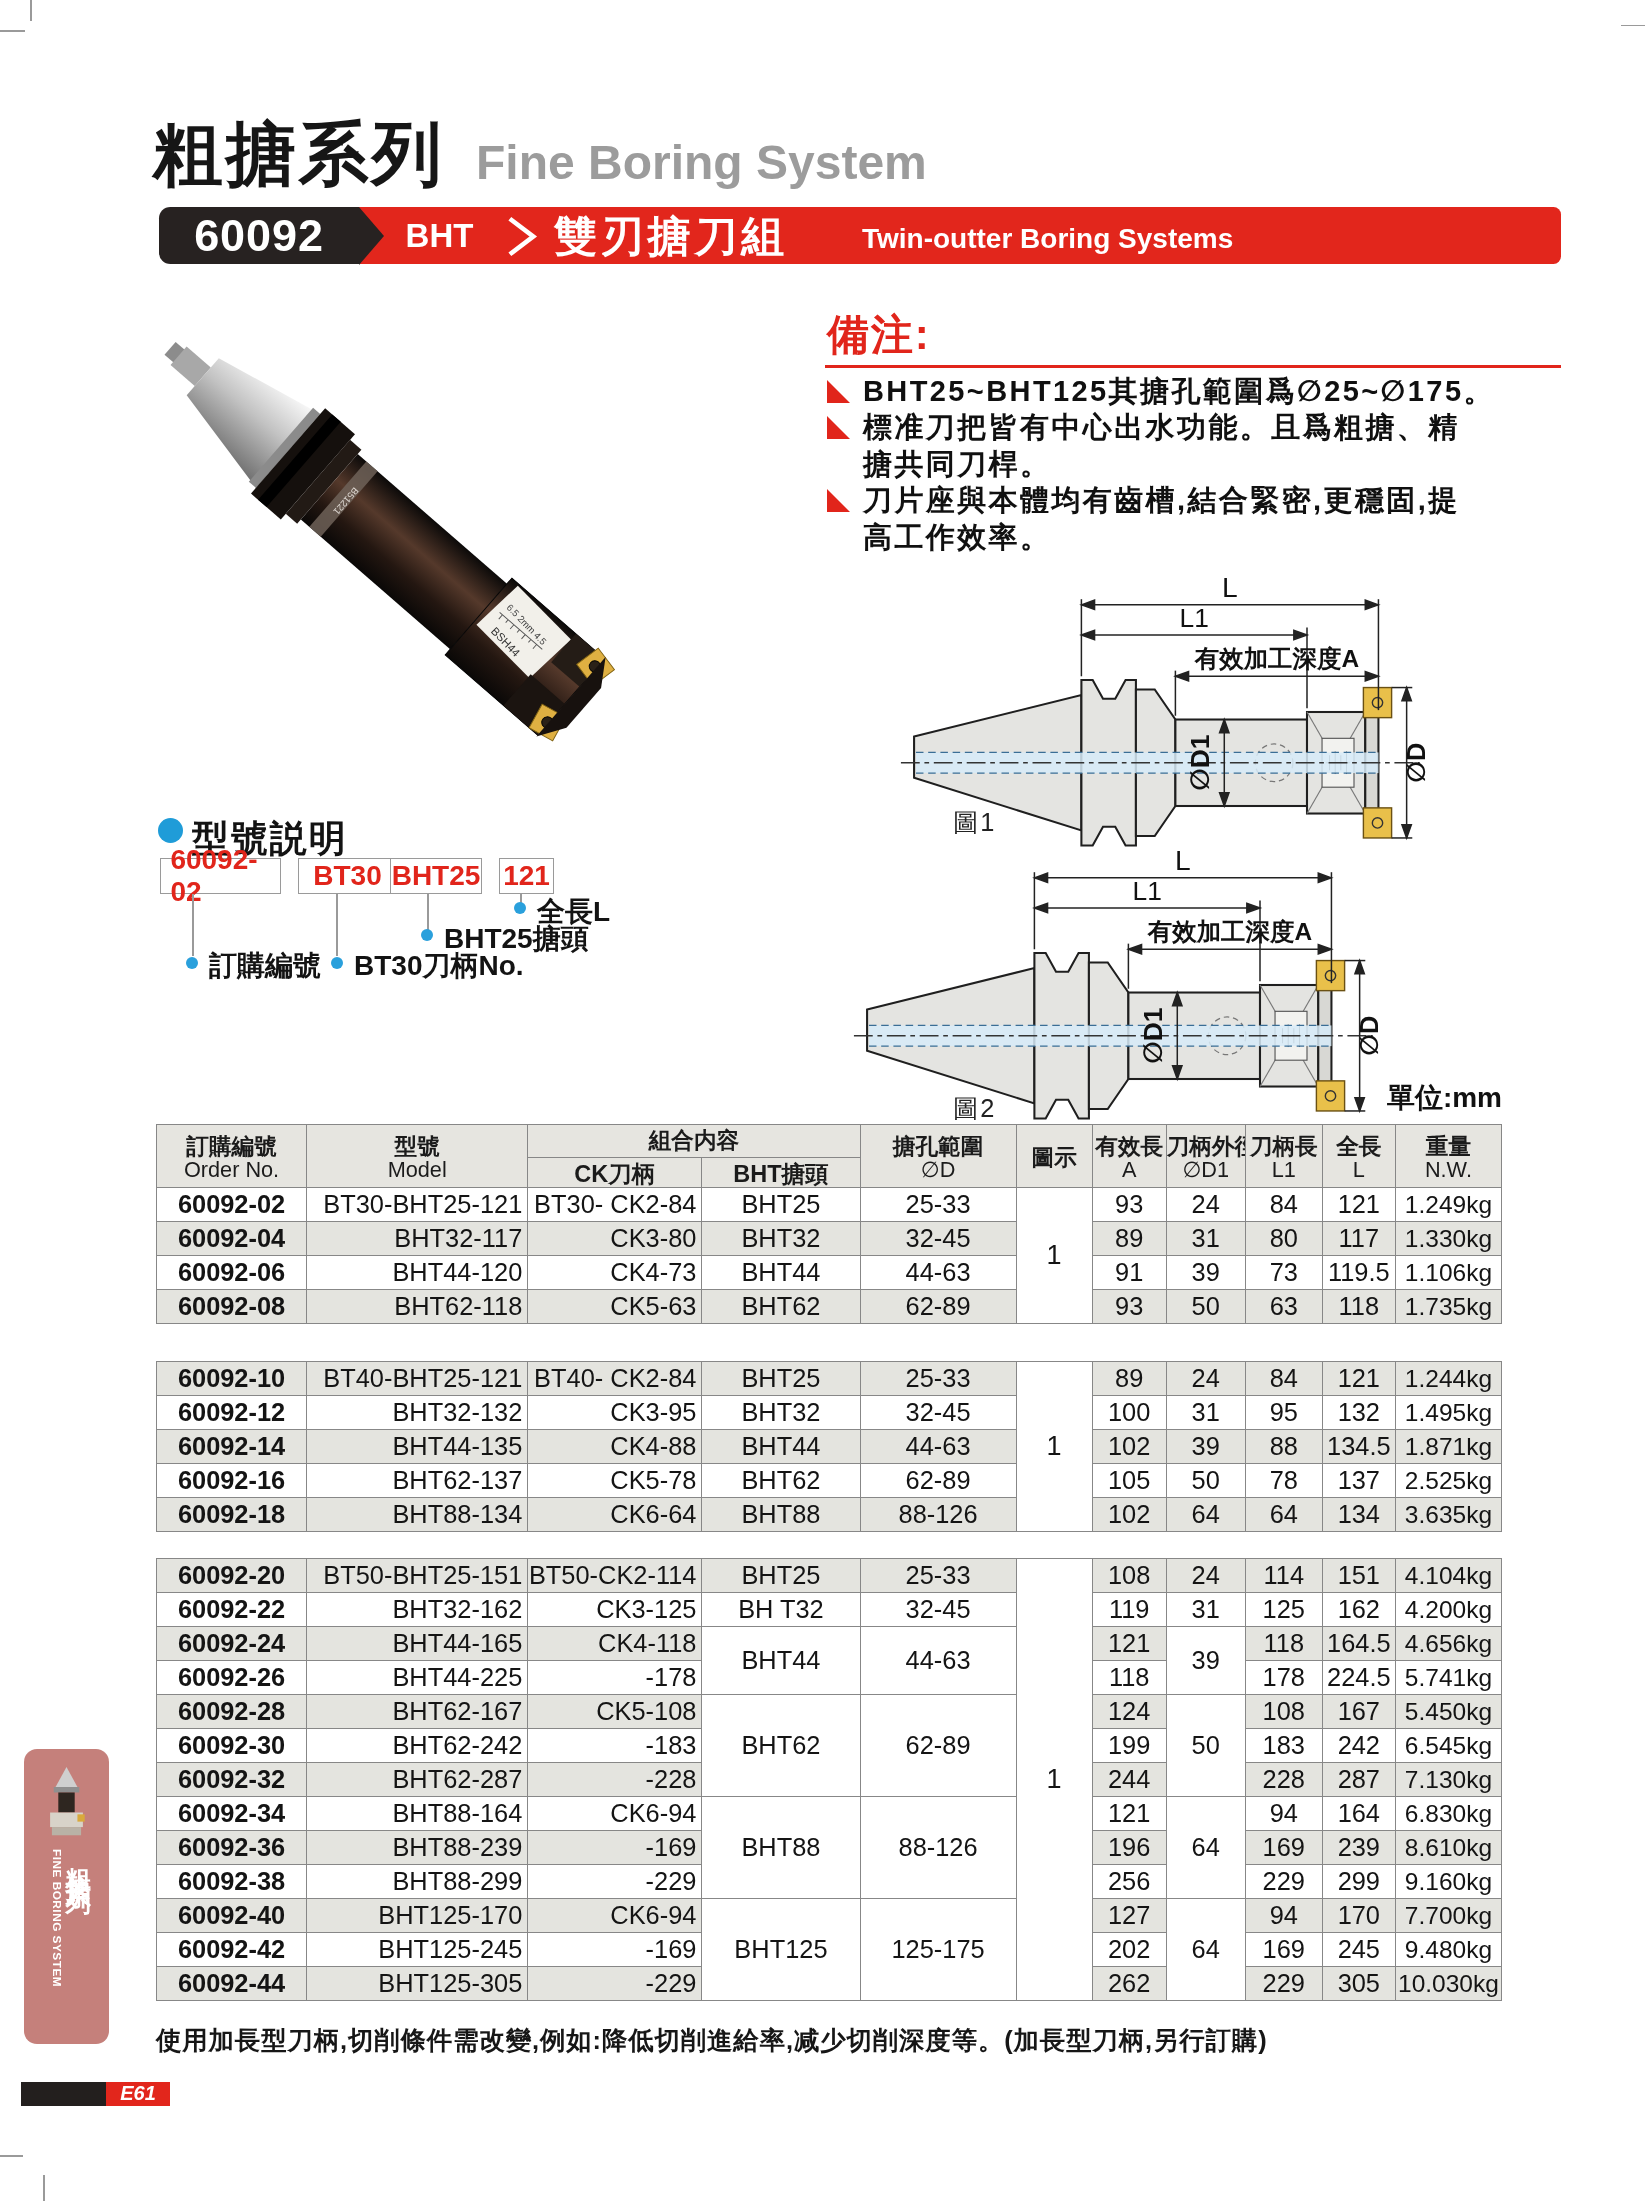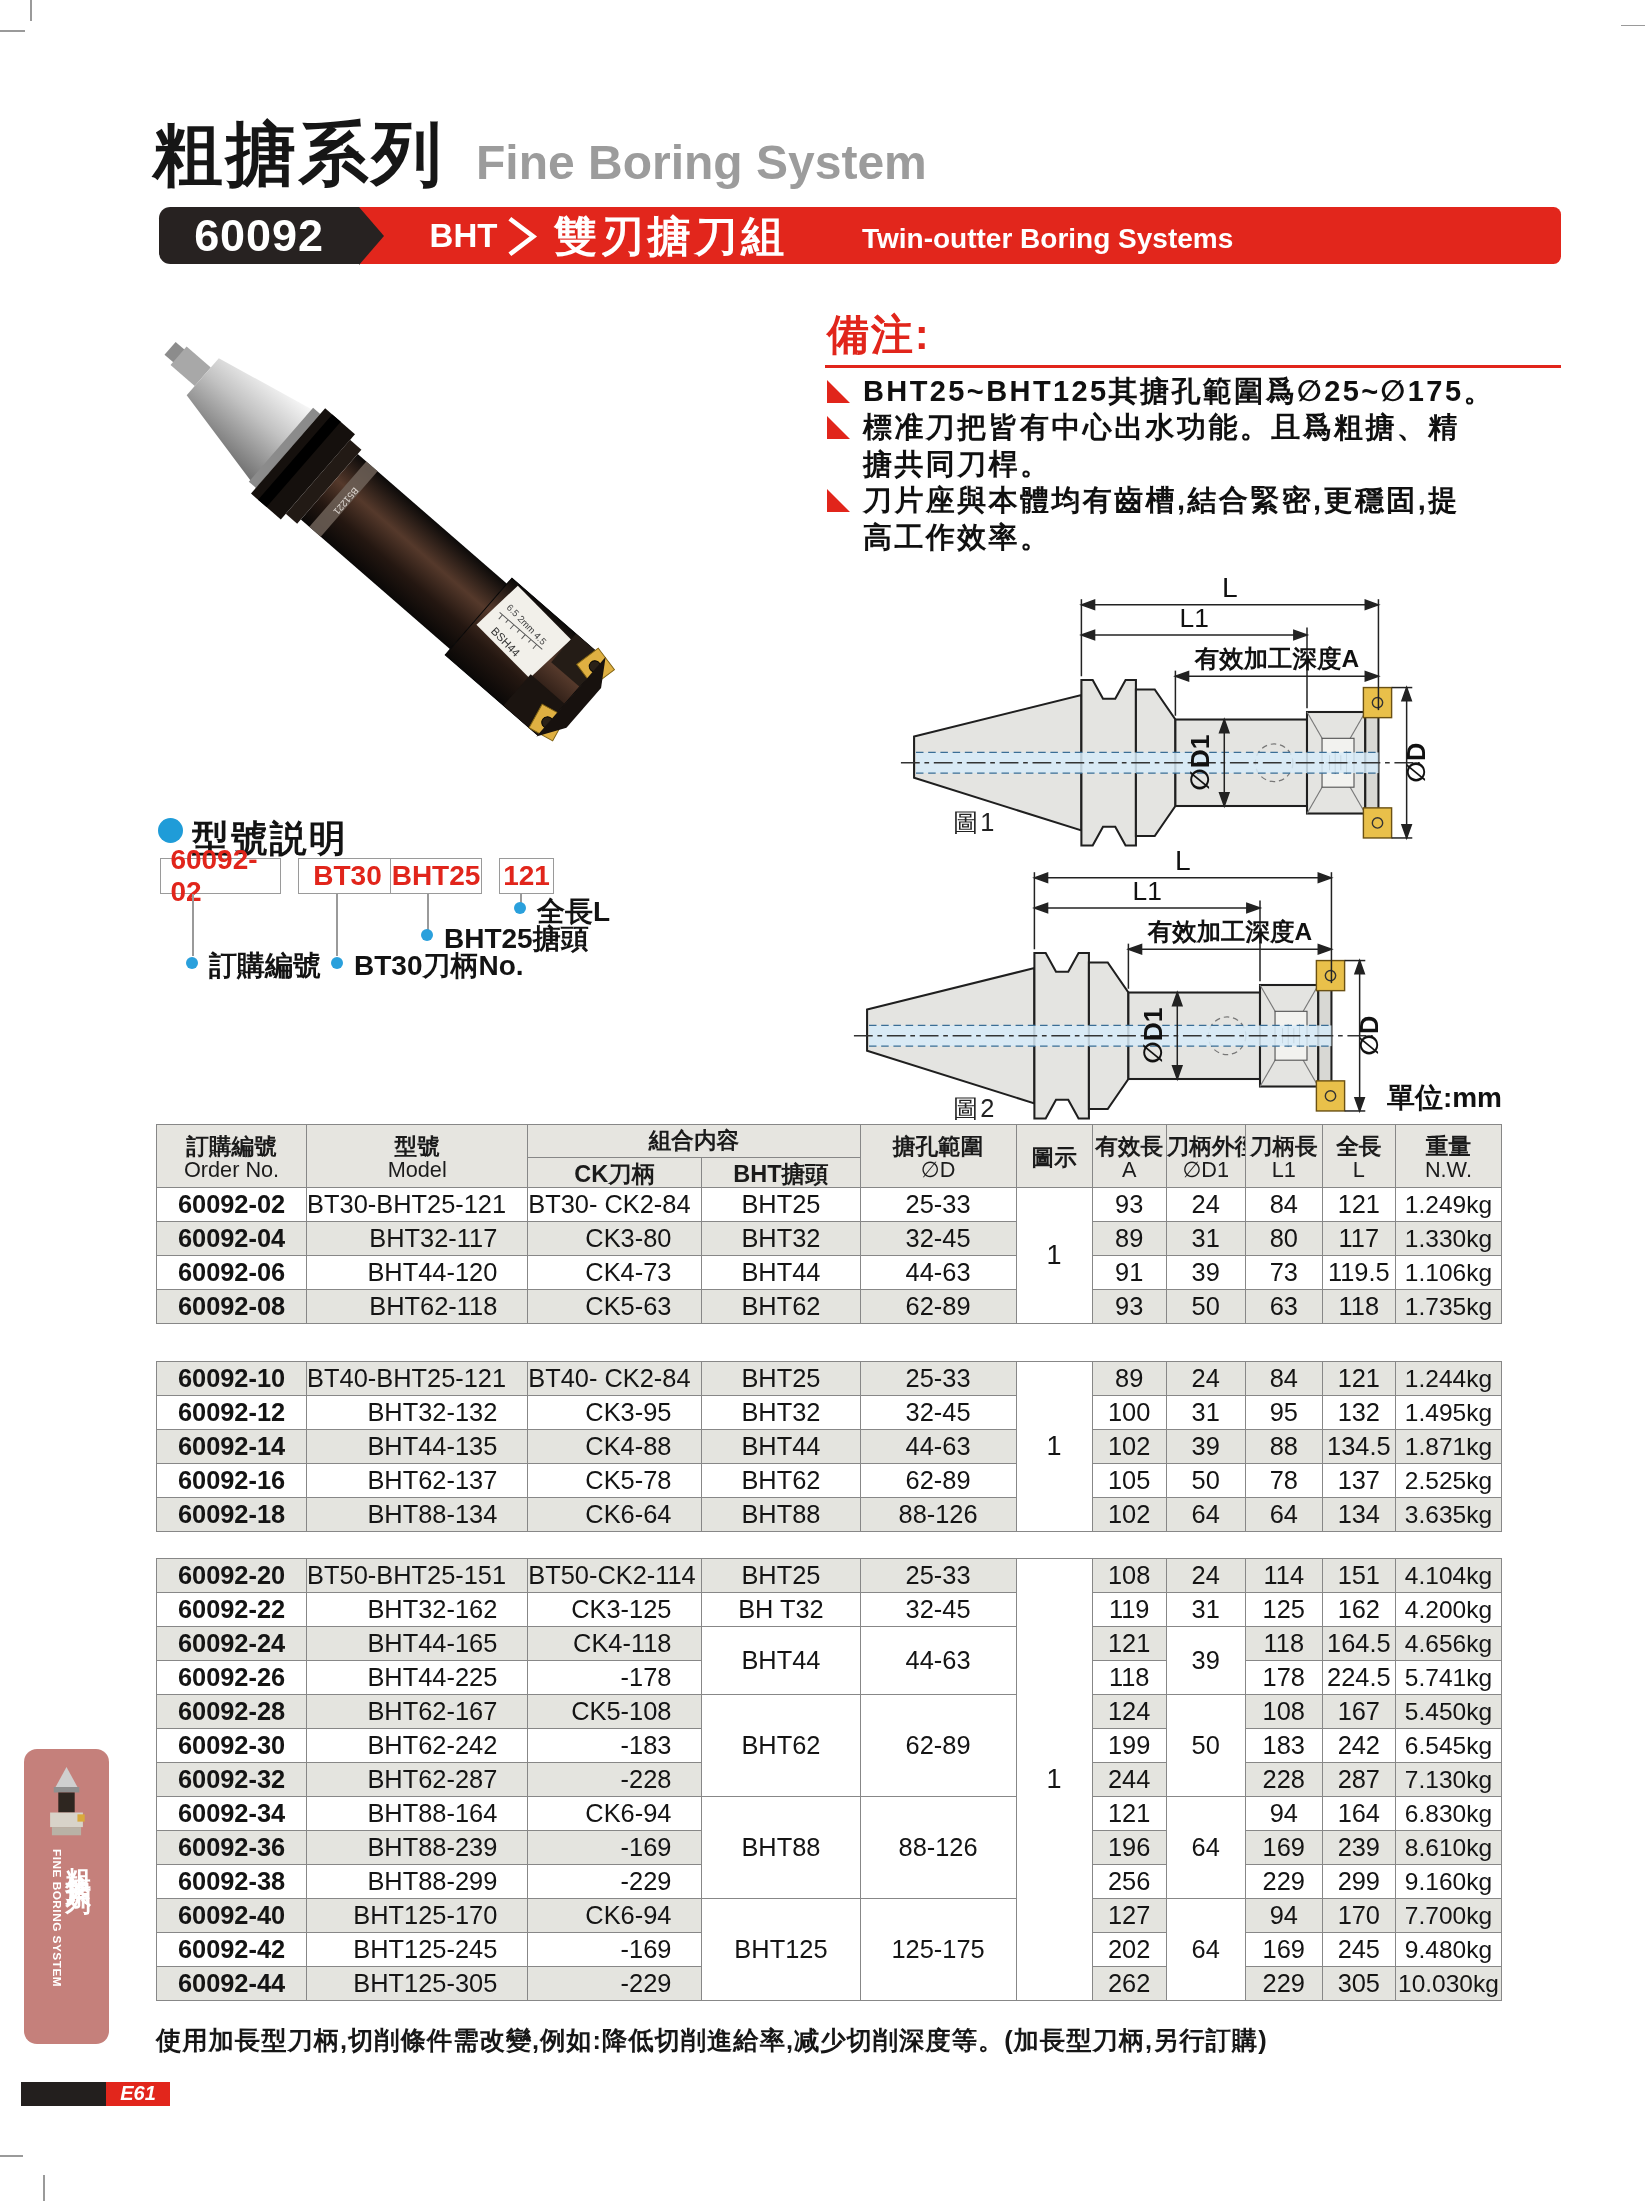--- a/index.html
+++ b/index.html
@@ -11,21 +11,21 @@
   
   .title-zh{position:absolute;left:153px;top:119px;font-size:70px;font-weight:bold;color:#161616;letter-spacing:2.8px;line-height:1;}
   .title-en{position:absolute;left:476px;top:139px;font-size:48px;font-weight:bold;color:#9c9c9c;line-height:1;}
 
   
   .band-red{position:absolute;left:331px;top:207px;width:1230px;height:57px;background:#e2261c;border-radius:0 7.5px 7.5px 0;}
   .band-black{position:absolute;left:159px;top:207px;width:200px;height:57px;background:#272221;border-radius:11.3px 0 0 11.3px;
               display:flex;align-items:center;justify-content:center;}
   .band-tip{position:absolute;left:359px;top:207px;width:0;height:0;border-top:29px solid transparent;border-bottom:29px solid transparent;border-left:25.4px solid #272221;}
   .band-code{font-size:45px;font-weight:bold;color:#fff;letter-spacing:0.9px;text-align:center;}
-  .band-bht{position:absolute;left:399px;top:207px;width:81px;height:48px;line-height:57px;text-align:center;font-size:33px;font-weight:bold;color:#fff;margin-left:24px;}
+  .band-bht{position:absolute;left:399px;top:207px;width:81px;height:48px;line-height:57px;text-align:center;font-size:33px;font-weight:bold;color:#fff;}
   .band-zh{position:absolute;left:554px;top:207px;height:57px;line-height:59px;font-size:43px;font-weight:bold;color:#fff;letter-spacing:3.8px;}
   .band-en{position:absolute;left:814px;top:223px;font-size:28px;font-weight:bold;color:#fff;margin-left:48px;}
 
   
   .notes-title{position:absolute;left:827px;top:307px;font-size:42px;font-weight:bold;color:#e1251b;letter-spacing:1.9px;}
   .notes-rule{position:absolute;left:825px;top:365px;width:736px;height:2.8px;background:#e1251b;}
   .note-item{position:absolute;left:827px;padding-left:36px;font-size:29px;font-weight:bold;line-height:37px;letter-spacing:2.4px;color:#101010;}
   .note-item .tri{position:absolute;left:0;top:6.6px;width:0;height:0;border-bottom:23.5px solid #e1251b;border-right:23.5px solid transparent;}
   .note-line{display:block;white-space:nowrap;}
 
@@ -51,21 +51,21 @@
   #group-0{position:absolute;left:156px;top:1187px;}
   #group-1{position:absolute;left:156px;top:1361px;}
   #group-2{position:absolute;left:156px;top:1558px;}
   .spec-table thead tr.t1 th{height:32px;}
   .spec-table thead tr.t2 th{height:31px;font-size:23.5px;}
   .hz{font-size:22.6px;font-weight:bold;line-height:25.4px;}
   .he{font-size:21.7px;font-weight:500;line-height:22.6px;}
   .spec-table td{height:33px;font-size:25.4px;color:#141414;}
   td.sh{background:#e4e4df;}
   td.c-order{font-weight:bold;}
-  td.c-model,td.c-ck{text-align:right;padding-right:30px;}
+  td.c-model,td.c-ck{text-align:right;padding-right:5px;}
   td.c-nw{font-size:24.5px;}
   td.c-fig{font-size:27px;background:#fff;}
   td.span-cell{background:#fff;}
 
   .footnote{position:absolute;left:156px;top:2024px;font-size:25.4px;font-weight:bold;color:#161616;letter-spacing:0.9px;white-space:nowrap;text-align:right;}
 
   
   .pn-black{position:absolute;left:21px;top:2082px;width:86px;height:23.5px;background:#231f1e;}
   .pn-red{position:absolute;left:106px;top:2082px;width:64px;height:23.5px;background:#e2261c;
           display:flex;align-items:center;justify-content:center;font-size:20px;font-weight:bold;font-style:italic;color:#fff;}

